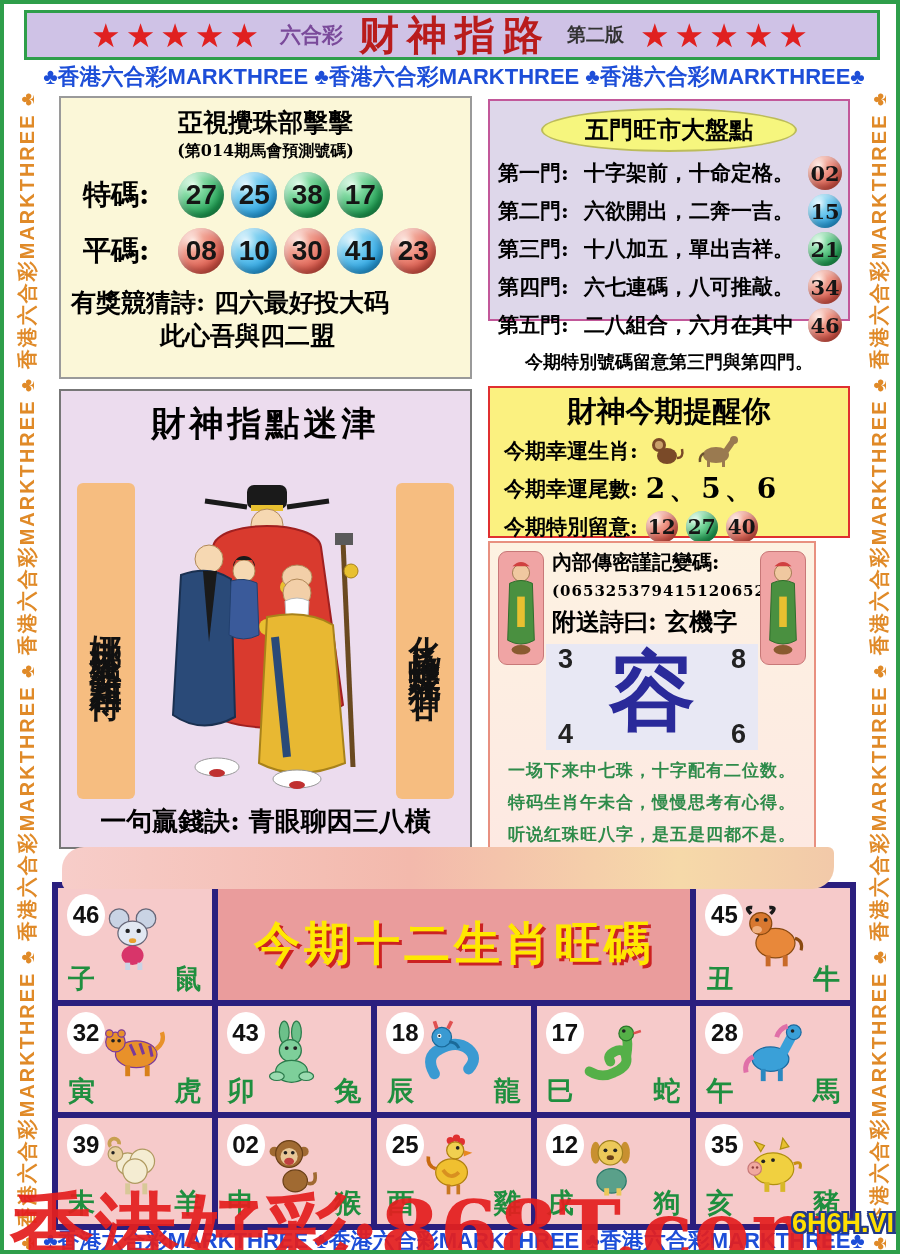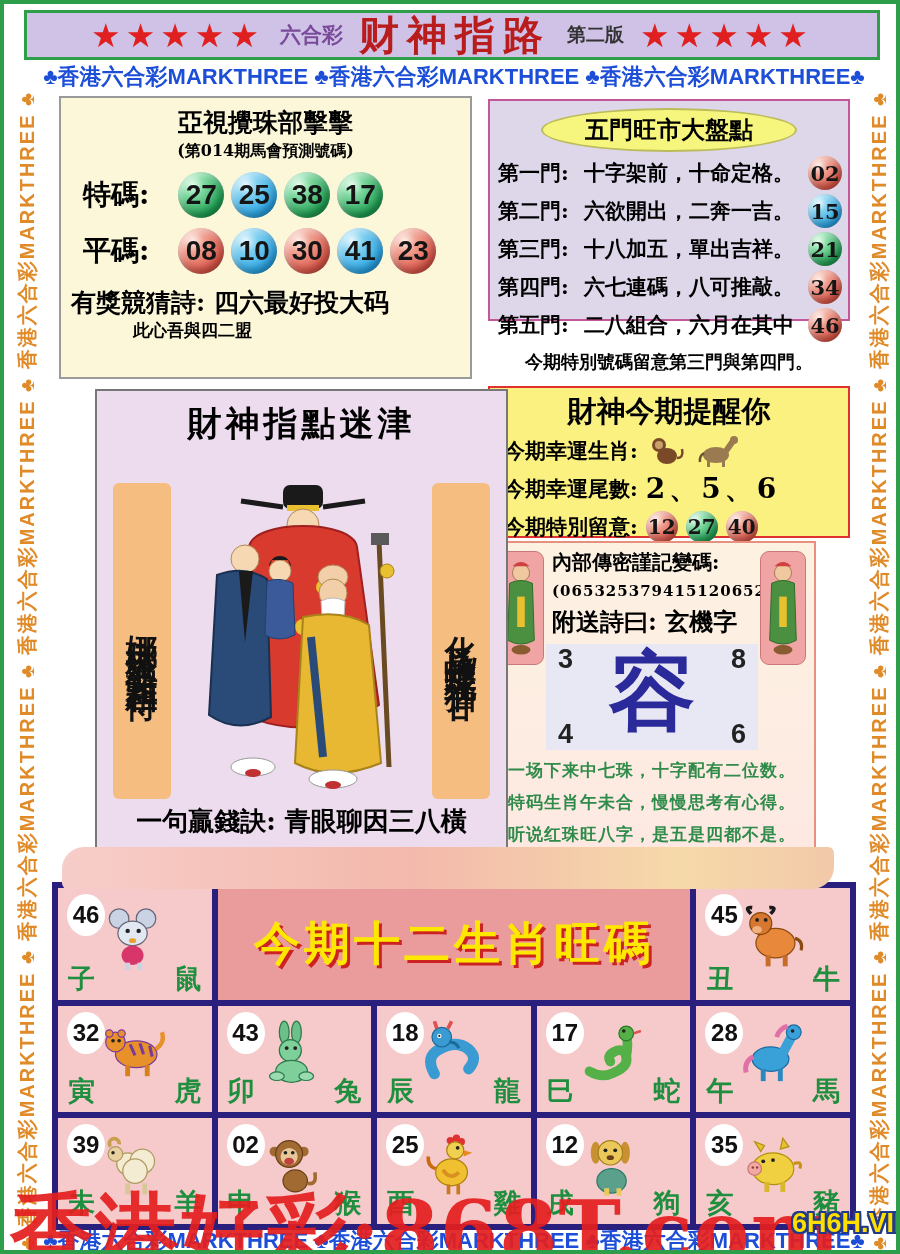--- a/index.html
+++ b/index.html
@@ -31,21 +31,21 @@
   .b34{width:34px;height:34px;font-size:21px;}
   .b32{width:32px;height:32px;font-size:20px;}
   
   #box1{position:absolute;left:55px;top:92px;width:413px;height:283px;background:#fbf7d8;
         border:2px solid #9a9a9a;box-sizing:border-box;text-align:center;}
   #box1 .t{font-size:25px;font-weight:700;margin-top:8px;font-family:"DejaVu Serif",serif;}
   #box1 .s{font-size:16px;font-weight:700;margin-top:2px;font-family:"DejaVu Serif",serif;}
   .numrow{display:flex;align-items:center;gap:7px;margin:10px 0 0 22px;}
   .numrow .lbl{font-size:28px;font-weight:700;font-family:"DejaVu Serif",serif;margin-right:22px;}
   #box1 .poem{font-size:25px;font-weight:700;font-family:"DejaVu Serif",serif;margin-top:12px;text-align:left;padding-left:10px;}
-  #box1 .poem2{font-size:17px;font-weight:700;font-family:"DejaVu Serif",serif;text-align:left;padding-left:72px;}
+  #box1 .poem2{font-size:25px;font-weight:700;font-family:"DejaVu Serif",serif;text-align:left;padding-left:99px;}
   
   #box2{position:absolute;left:484px;top:95px;width:362px;height:222px;background:#ded7ea;
         border:2px solid #c2589a;box-sizing:border-box;}
   #box2 .oval{width:252px;margin:7px auto 4px auto;background:#f6f67e;border:2px solid #bcbc5a;
         border-radius:50%;text-align:center;font-size:24px;font-weight:700;padding:4px 0;font-family:"DejaVu Serif",serif;}
   .gate{display:flex;align-items:center;margin:4px 6px 0 8px;font-family:"DejaVu Serif",serif;font-weight:700;}
   .gate .gl{font-size:21px;width:86px;flex:none;}
   .gate .gt{font-size:21px;flex:1;}
   .gate .ball{flex:none;margin-left:2px;}
   #box2 .foot{font-size:18px;font-weight:700;text-align:center;margin-top:8px;font-family:"DejaVu Serif",serif;}
@@ -67,21 +67,21 @@
   #mystery .ch{position:absolute;left:50%;top:50%;transform:translate(-50%,-54%);font-size:86px;
         font-weight:800;color:#2a2a9a;font-family:"DejaVu Serif",serif;}
   .corner{position:absolute;font-size:27px;font-weight:700;color:#222;}
   .c-tl{left:12px;top:0px;} .c-tr{right:12px;top:0px;} .c-bl{left:12px;bottom:0px;} .c-br{right:12px;bottom:0px;}
   .gline{color:#2e8b4a;font-size:17px;font-weight:700;text-align:center;margin-top:9px;
          font-family:"DejaVu Serif",serif;letter-spacing:1px;}
   .rline{color:#e03030;font-size:15px;font-weight:700;text-align:center;margin-top:7px;
          font-family:"DejaVu Serif",serif;}
   
   #box5{position:absolute;left:55px;top:385px;width:413px;height:460px;background:#ecdcee;
-        border:2px solid #777;box-sizing:border-box;margin-left:36px;}
+        border:2px solid #777;box-sizing:border-box;}
   #box5 .t{font-size:34px;font-weight:700;text-align:center;margin-top:10px;font-family:"DejaVu Serif",serif;letter-spacing:4px;}
   .couplet{position:absolute;top:92px;width:58px;height:316px;background:#f6bd80;border-radius:6px;
         writing-mode:vertical-rl;text-orientation:upright;font-size:32px;font-weight:700;
         font-family:"DejaVu Serif",serif;display:flex;align-items:center;justify-content:center;
         letter-spacing:9px;color:#111;}
   #couplet-l{left:16px;} #couplet-r{right:16px;}
   #gods{position:absolute;left:86px;top:76px;}
   #box5 .bot{position:absolute;bottom:8px;width:100%;text-align:center;font-size:26px;font-weight:700;
         font-family:"DejaVu Serif",serif;}
   

